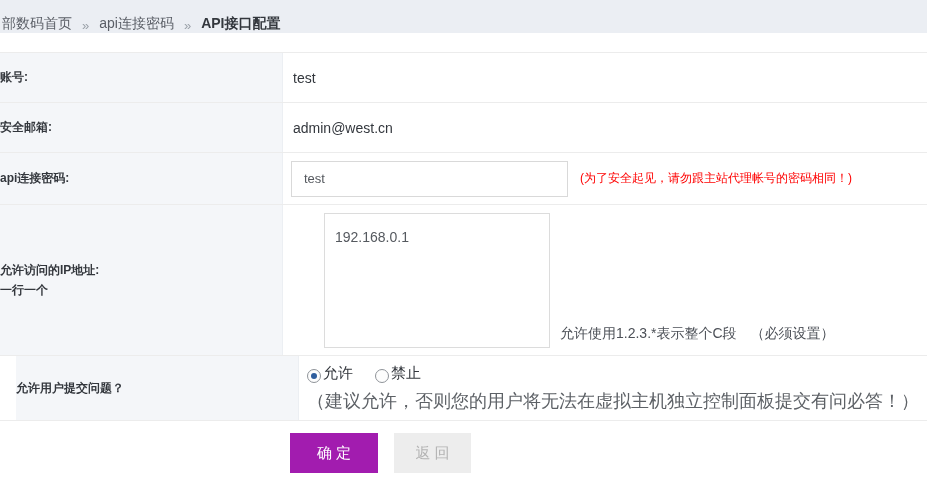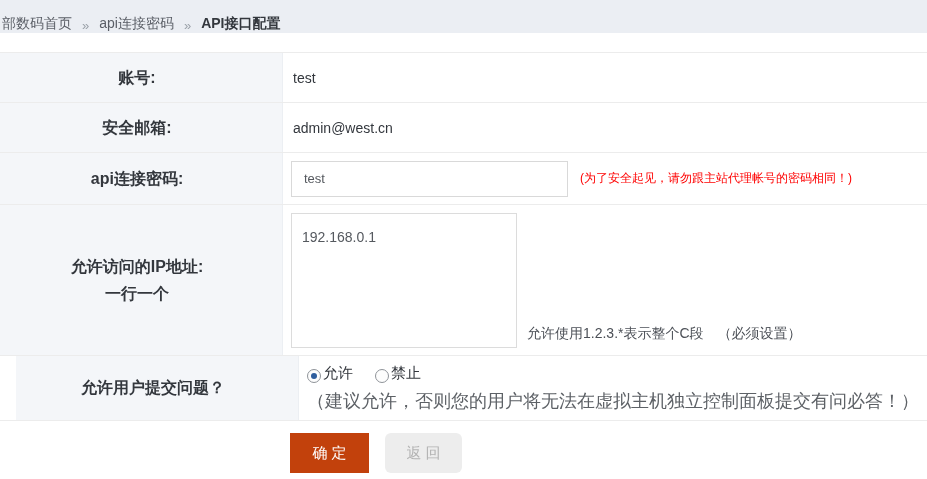--- a/index.html
+++ b/index.html
@@ -35,23 +35,23 @@
     background: #fff;
   }
   .label-cell {
     width: 283px;
     flex: 0 0 283px;
     background: #f4f6f9;
     border-right: 1px solid #eceff3;
     display: flex;
     flex-direction: column;
     justify-content: center;
-    align-items: center;
+    align-items: flex-start;
     padding-right: 8px;
-    font-size: 16px;
+    font-size: 12px;
     font-weight: bold;
     color: #33373d;
     line-height: 1.7;
   }
   .value-cell {
     flex: 1;
     display: flex;
     flex-direction: column;
     justify-content: center;
     padding-left: 10px;
@@ -82,20 +82,21 @@
   .ip-textarea {
     width: 226px; height: 135px;
     border: 1px solid #dcdcdc;
     resize: none;
     padding: 14px 10px;
     font-size: 14px;
     color: #55595f;
     font-family: "Liberation Sans", "DejaVu Sans", sans-serif;
     outline: none;
     line-height: 1.4;
+    margin-left: 33px;
   }
   .ip-hint {
     align-self: flex-end;
     margin: 8px 0 4px 10px;
     font-size: 14px;
     color: #4c5057;
     white-space: nowrap;
   }
 
   
@@ -130,30 +131,29 @@
     align-items: center;
   }
   .btn {
     height: 40px;
     border: none;
     font-size: 15px;
     cursor: pointer;
     font-family: "Liberation Sans", "DejaVu Sans", sans-serif;
   }
   .btn-confirm {
-    width: 79px;
-    background: #c2410c;
+    width: 88px;
+    background: #a21caf;
     color: #ffffff;
   }
   .btn-back {
     width: 77px;
     background: #ededed;
     color: #b3b3b3;
     margin-left: 16px;
-    border-radius: 6px;
   }
 </style>
 </head>
 <body>
 
 <div class="breadcrumb-bar">
   <span>部数码首页</span>
   <span class="sep">»</span>
   <span>api连接密码</span>
   <span class="sep">»</span>

